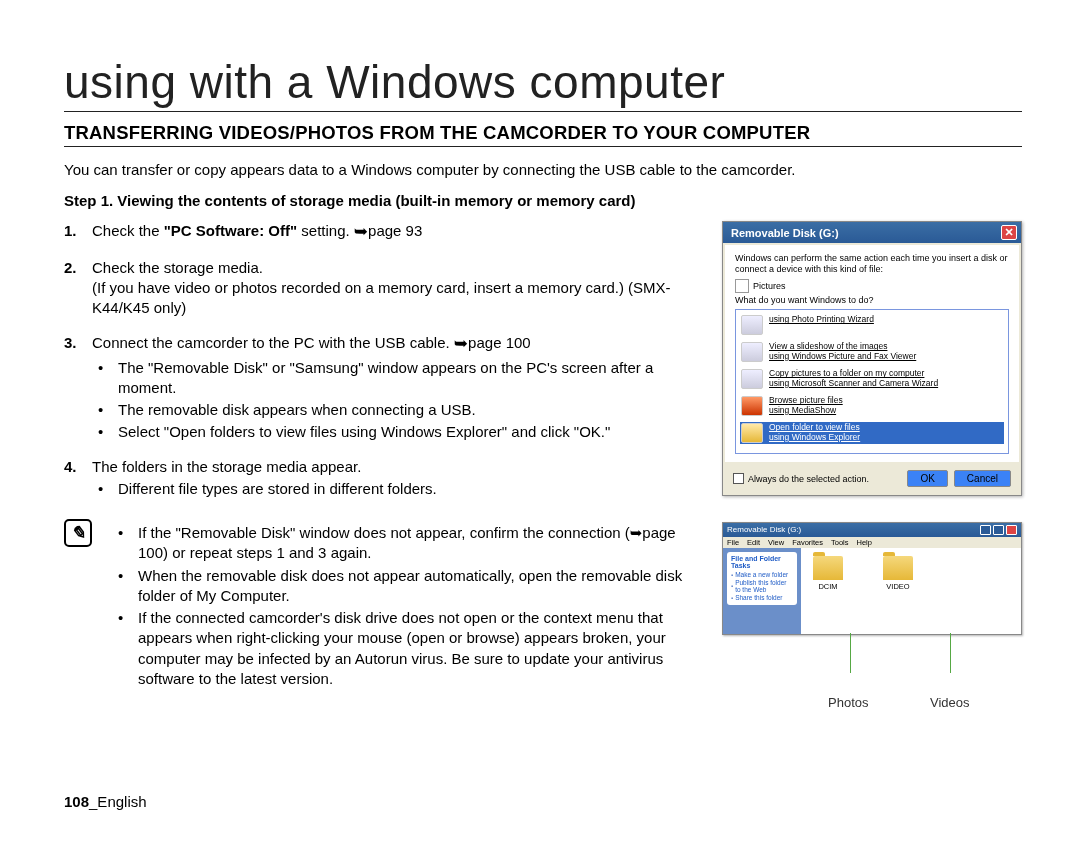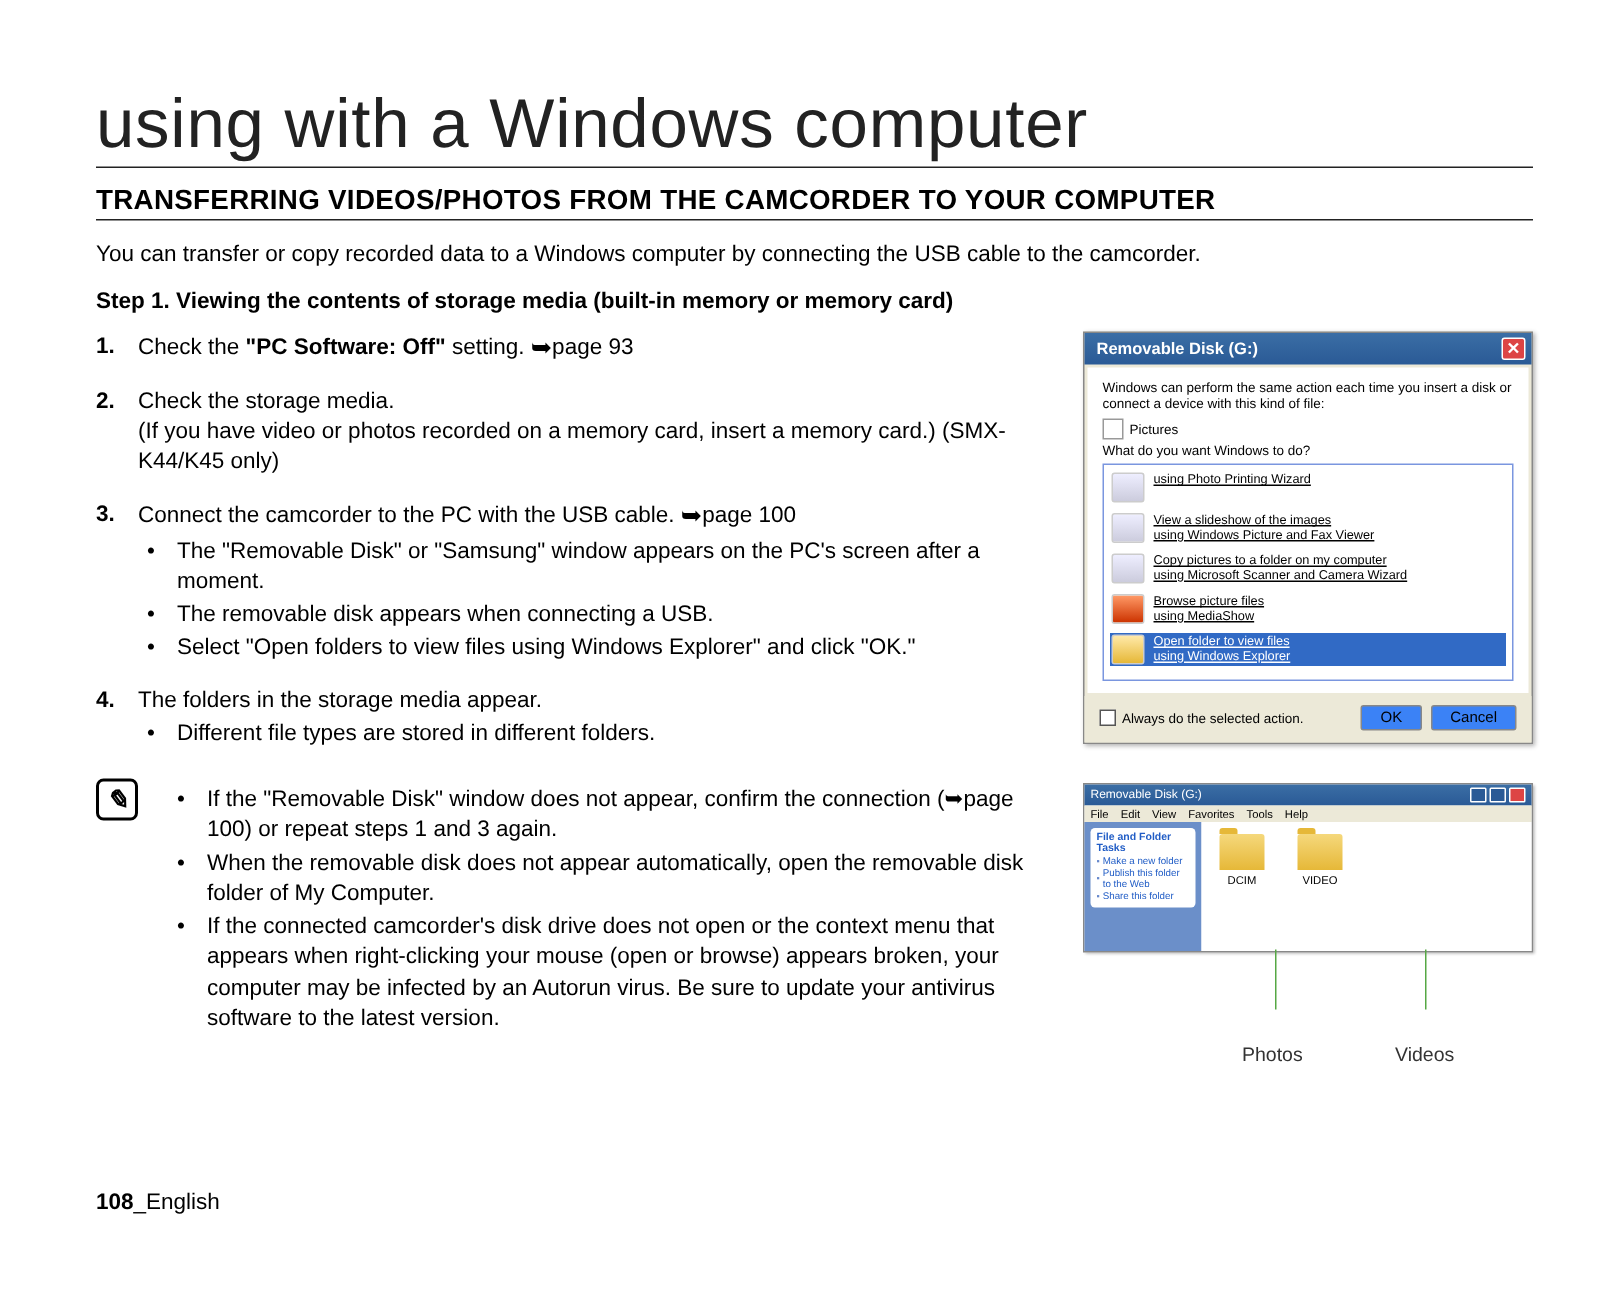--- a/index.html
+++ b/index.html
@@ -121,37 +121,37 @@
   .exp-tool { background:#ece9d8; padding:3px 4px; display:flex; gap:4px; align-items:center; border-bottom:1px solid #ccc;}
   .exp-tool .ti { width:16px;height:16px;background:linear-gradient(#9c9,#6a6);border-radius:50%;}
   .exp-tool .ti2 { width:16px;height:16px;background:linear-gradient(#9cf,#68c);border-radius:50%;}
   .exp-tool .lbl { font-size:7.5px; }
   .exp-body { display:flex; height:86px; }
   .exp-side { width:78px; background:#6b8fc9; padding:4px; }
   .side-panel { background:#fff; border-radius:3px; padding:3px 4px; margin-bottom:3px; font-size:6.5px; }
   .side-panel .sh { color:#215dc6; font-weight:bold; font-size:7px; margin-bottom:2px;}
   .side-panel .sl { color:#215dc6; margin-bottom:1px; display:flex; gap:2px; align-items:center;}
   .side-panel .sl::before { content:"▪"; font-size:6px; color:#68c;}
-  .exp-main { flex:1; background:#fff; padding:8px 12px; display:flex; gap:22px; }
+  .exp-main { flex:1; background:#fff; padding:8px 12px; display:flex; gap:40px; }
   .fold { display:flex; flex-direction:column; align-items:center; gap:2px; font-size:7.5px; }
   .fico { width:30px;height:24px;background:linear-gradient(#f5d87c,#e6b838);border-radius:2px 2px 0 0;position:relative;}
   .fico::before{content:"";position:absolute;top:-4px;left:0;width:12px;height:4px;background:#e6b838;border-radius:2px 2px 0 0;}
   .callout { position:absolute; background:#56a844; width:1px; }
   .co1 { left:127px; top:110px; height:40px; }
   .co2 { left:227px; top:110px; height:40px; }
   .clabel { position:absolute; font-size:13px; color:#333; top:172px; }
   .cl1 { left:105px; }
   .cl2 { left:207px; }
 </style>
 </head>
 <body>
 
 <div class="page-title">using with a Windows computer</div>
 <div class="section-heading">TRANSFERRING VIDEOS/PHOTOS FROM THE CAMCORDER TO YOUR COMPUTER</div>
-<div class="intro">You can transfer or copy recorded data to a Windows computer by connecting the USB cable to the camcorder.</div>
+<div class="intro">You can transfer or copy appears data to a Windows computer by connecting the USB cable to the camcorder.</div>
 <div class="step-title">Step 1. Viewing the contents of storage media (built-in memory or memory card)</div>
 
 <div class="content-row">
   <div class="left-col">
     <ol class="steps">
       <li>
         <span class="li-num">1.</span>
         <span class="li-body">
           <span>Check the </span><span class="bold">"PC Software: Off"</span><span> setting. </span><span class="arrow">➥</span><span>page 93</span>
         </span>

